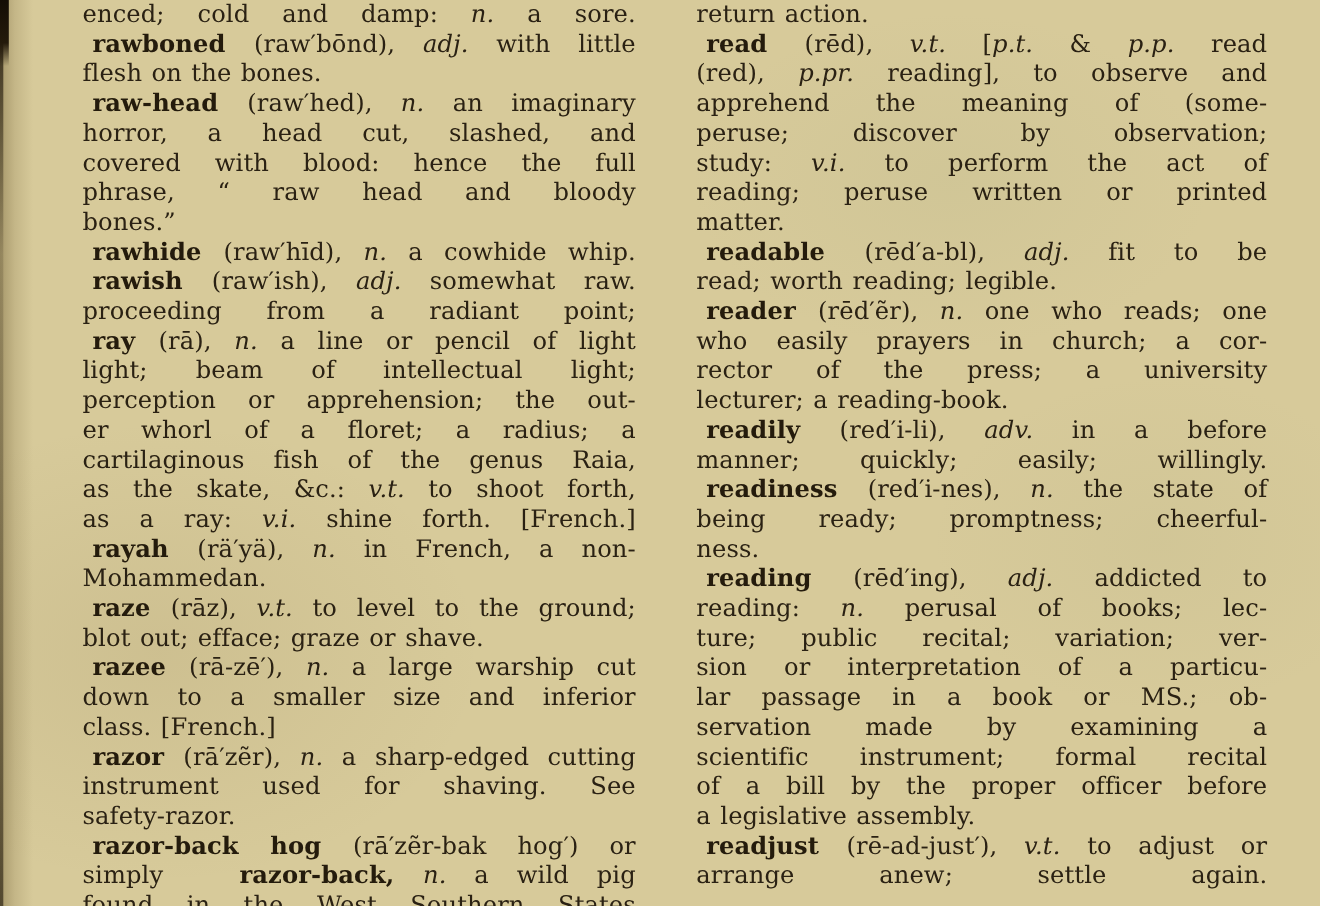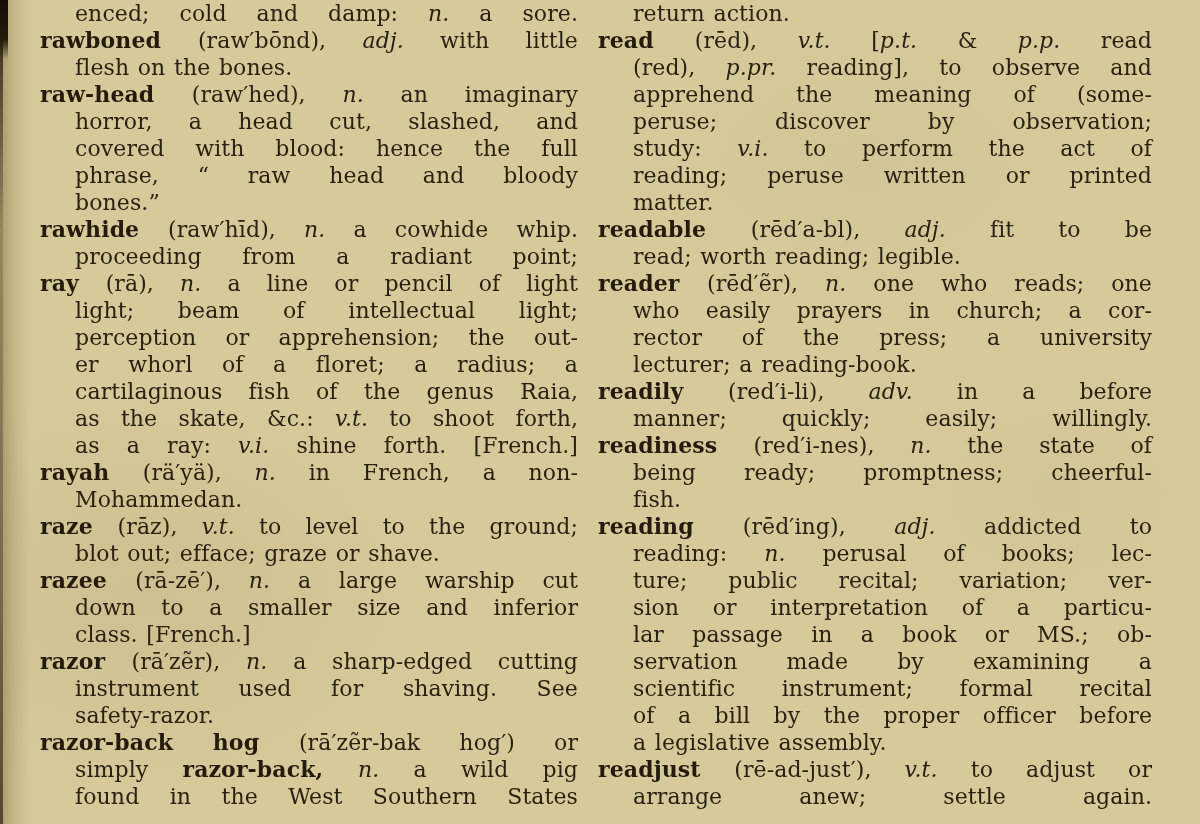--- a/index.html
+++ b/index.html
@@ -18,40 +18,41 @@
   .edge-line{position:absolute;left:0;top:0;width:3px;height:100%;
     background:linear-gradient(to bottom, rgba(25,17,6,0.85), rgba(25,17,6,0.15) 28%, rgba(25,17,6,0.35) 72%, rgba(25,17,6,0.6) 100%);}
   .corner-mark{position:absolute;left:0;top:0;width:8px;height:60px;
     background:linear-gradient(to bottom, #140d05 0%, #241a0b 65%, rgba(36,26,11,0) 100%);}
   .col{position:absolute;top:0;}
   .col-left{left:40px;width:538px;}
   .col-right{left:598px;width:554px;}
   .line{font-size:22px;line-height:27px;letter-spacing:0.1px;word-spacing:1.5px;}
   .line.just{text-align:justify;text-align-last:justify;}
   .line.ind{padding-left:35px;}
-  .b{font-weight:bold;color:#241b0c;}
+  .b{font-weight:bold;color:#241b0c;margin-left:44px;}
   .i{font-style:italic;}
 </style>
 </head>
 <body>
 
 <div class="page">
   <div class="edge-shade"></div>
   <div class="edge-line"></div>
   <div class="corner-mark"></div>
   <div class="col col-left">
       <div class="line ind just"><span class="r">enced; cold and damp: </span><span class="i">n.</span><span class="r"> a sore.</span></div>
       <div class="line just"><span class="b">rawboned </span><span class="r">(raw′bōnd), </span><span class="i">adj.</span><span class="r"> with little</span></div>
       <div class="line ind"><span class="r">flesh on the bones.</span></div>
       <div class="line just"><span class="b">raw-head </span><span class="r">(raw′hed), </span><span class="i">n.</span><span class="r"> an imaginary</span></div>
       <div class="line ind just"><span class="r">horror, a head cut, slashed, and</span></div>
       <div class="line ind just"><span class="r">covered with blood: hence the full</span></div>
       <div class="line ind just"><span class="r">phrase, “ raw head and bloody</span></div>
       <div class="line ind"><span class="r">bones.”</span></div>
       <div class="line just"><span class="b">rawhide </span><span class="r">(raw′hīd), </span><span class="i">n.</span><span class="r"> a cowhide whip.</span></div>
+      <div class="line just"><span class="b">rawish </span><span class="r">(raw′ish), </span><span class="i">adj.</span><span class="r"> somewhat raw.</span></div>
       <div class="line ind just"><span class="r">proceeding from a radiant point;</span></div>
       <div class="line just"><span class="b">ray </span><span class="r">(rā), </span><span class="i">n.</span><span class="r"> a line or pencil of light</span></div>
       <div class="line ind just"><span class="r">light; beam of intellectual light;</span></div>
       <div class="line ind just"><span class="r">perception or apprehension; the out-</span></div>
       <div class="line ind just"><span class="r">er whorl of a floret; a radius; a</span></div>
       <div class="line ind just"><span class="r">cartilaginous fish of the genus Raia,</span></div>
       <div class="line ind just"><span class="r">as the skate, &amp;c.: </span><span class="i">v.t.</span><span class="r"> to shoot forth,</span></div>
       <div class="line ind just"><span class="r">as a ray: </span><span class="i">v.i.</span><span class="r"> shine forth. [French.]</span></div>
       <div class="line just"><span class="b">rayah </span><span class="r">(rä′yä), </span><span class="i">n.</span><span class="r"> in French, a non-</span></div>
       <div class="line ind"><span class="r">Mohammedan.</span></div>
@@ -79,21 +80,21 @@
       <div class="line just"><span class="b">readable </span><span class="r">(rēd′a-bl), </span><span class="i">adj.</span><span class="r"> fit to be</span></div>
       <div class="line ind"><span class="r">read; worth reading; legible.</span></div>
       <div class="line just"><span class="b">reader </span><span class="r">(rēd′ẽr), </span><span class="i">n.</span><span class="r"> one who reads; one</span></div>
       <div class="line ind just"><span class="r">who easily prayers in church; a cor-</span></div>
       <div class="line ind just"><span class="r">rector of the press; a university</span></div>
       <div class="line ind"><span class="r">lecturer; a reading-book.</span></div>
       <div class="line just"><span class="b">readily </span><span class="r">(red′i-li), </span><span class="i">adv.</span><span class="r"> in a before</span></div>
       <div class="line ind just"><span class="r">manner; quickly; easily; willingly.</span></div>
       <div class="line just"><span class="b">readiness </span><span class="r">(red′i-nes), </span><span class="i">n.</span><span class="r"> the state of</span></div>
       <div class="line ind just"><span class="r">being ready; promptness; cheerful-</span></div>
-      <div class="line ind"><span class="r">fish.</span></div>
+      <div class="line ind"><span class="r">ness.</span></div>
       <div class="line just"><span class="b">reading </span><span class="r">(rēd′ing), </span><span class="i">adj.</span><span class="r"> addicted to</span></div>
       <div class="line ind just"><span class="r">reading: </span><span class="i">n.</span><span class="r"> perusal of books; lec-</span></div>
       <div class="line ind just"><span class="r">ture; public recital; variation; ver-</span></div>
       <div class="line ind just"><span class="r">sion or interpretation of a particu-</span></div>
       <div class="line ind just"><span class="r">lar passage in a book or MS.; ob-</span></div>
       <div class="line ind just"><span class="r">servation made by examining a</span></div>
       <div class="line ind just"><span class="r">scientific instrument; formal recital</span></div>
       <div class="line ind just"><span class="r">of a bill by the proper officer before</span></div>
       <div class="line ind"><span class="r">a legislative assembly.</span></div>
       <div class="line just"><span class="b">readjust </span><span class="r">(rē-ad-just′), </span><span class="i">v.t.</span><span class="r"> to adjust or</span></div>

